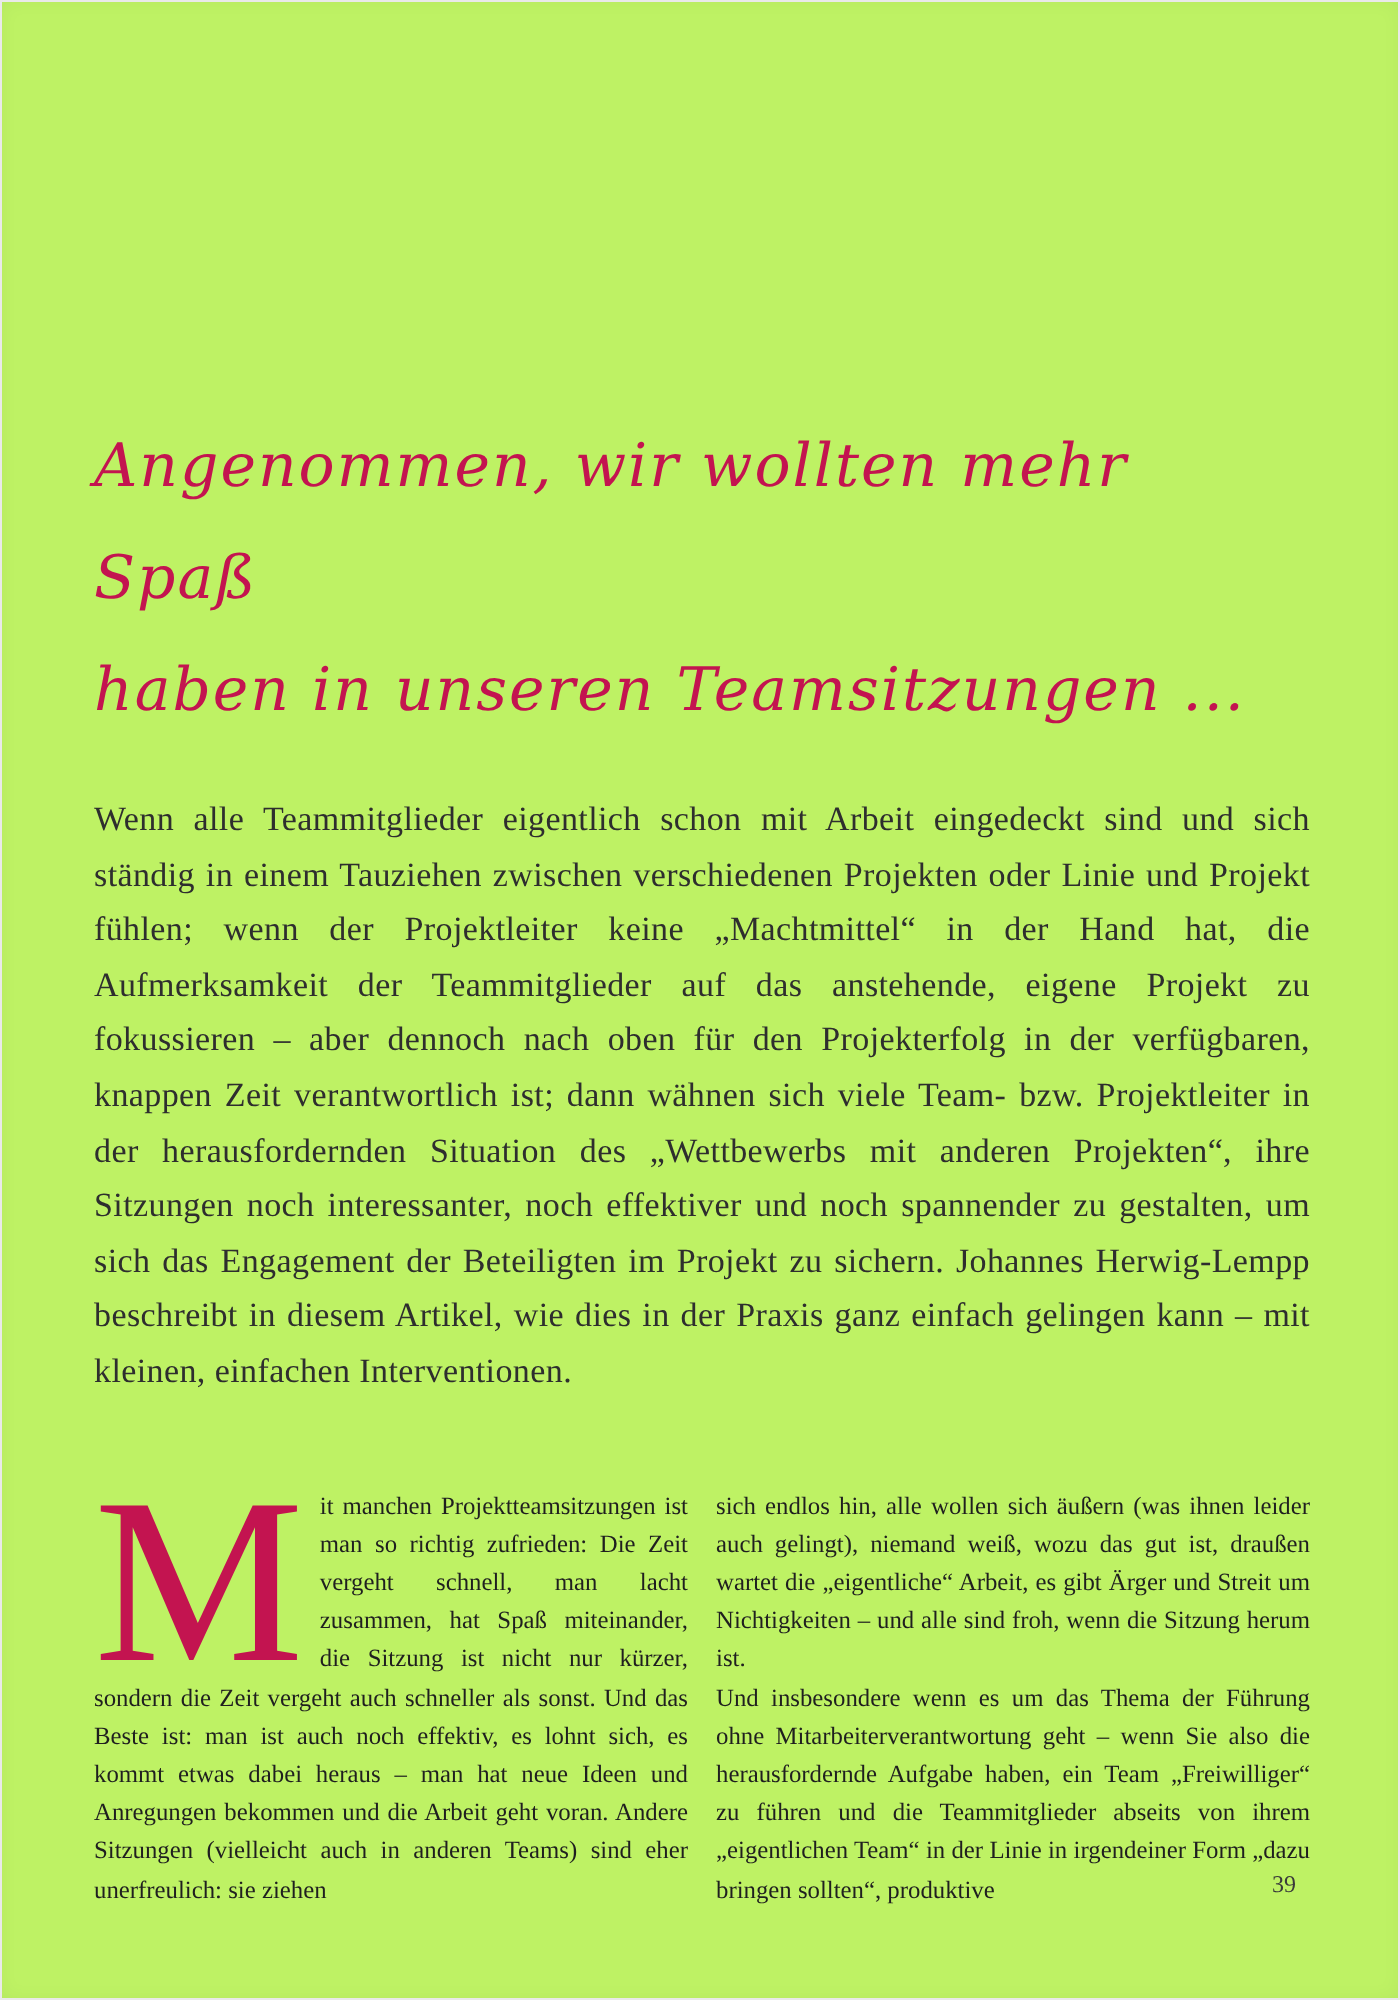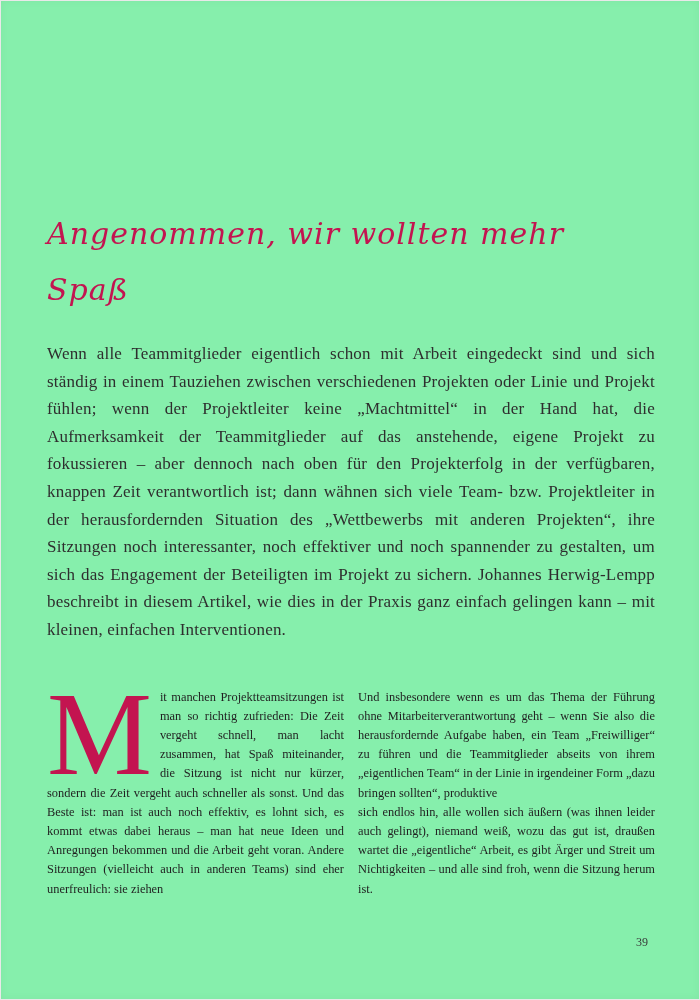--- a/index.html
+++ b/index.html
@@ -6,21 +6,21 @@
     margin: 0;
     padding: 0;
     background: #e8e8e8;
     font-family: "Liberation Serif", serif;
   }
   .page {
     position: relative;
     width: 700px;
     height: 1000px;
     margin: 0 auto;
-    background: #86efac;
+    background: #bef264;
     box-sizing: border-box;
     box-shadow: inset 0 0 0 1px #e9e9e9, inset 0 0 10px rgba(0,0,0,0.05);
     overflow: hidden;
   }
   .content {
     position: absolute;
     left: 47px;
     right: 45px;
     top: 0;
   }
@@ -73,30 +73,31 @@
   }
 </style>
 </head>
 <body>
 
 <div class="page">
   <div class="content">
 
     <h1 class="article-title">
       <span class="t-line">Angenommen, wir wollten mehr Spaß</span>
+      <span class="t-line">haben in unseren Teamsitzungen ...</span>
     </h1>
 
     <p class="intro">Wenn alle Teammitglieder eigentlich schon mit Arbeit eingedeckt sind und sich ständig in einem Tauziehen zwischen verschiedenen Projekten oder Linie und Projekt fühlen; wenn der Projektleiter keine „Machtmittel“ in der Hand hat, die Aufmerksamkeit der Teammitglieder auf das anstehende, eigene Projekt zu fokussieren – aber dennoch nach oben für den Projekterfolg in der verfügbaren, knappen Zeit verantwortlich ist; dann wähnen sich viele Team- bzw. Projektleiter in der herausfordernden Situation des „Wettbewerbs mit anderen Projekten“, ihre Sitzungen noch interessanter, noch effektiver und noch spannender zu gestalten, um sich das Engagement der Beteiligten im Projekt zu sichern. Johannes Herwig-Lempp beschreibt in diesem Artikel, wie dies in der Praxis ganz einfach gelingen kann – mit kleinen, einfachen Interventionen.</p>
 
     <div class="body-columns">
       <div class="col">
         <p><span class="dropcap">M</span><span>it manchen Projektteamsitzungen ist man so richtig zufrieden: Die Zeit vergeht schnell, man lacht zusammen, hat Spaß miteinander, die Sitzung ist nicht nur kürzer, sondern die Zeit vergeht auch schneller als sonst. Und das Beste ist: man ist auch noch effektiv, es lohnt sich, es kommt etwas dabei heraus – man hat neue Ideen und Anregungen bekommen und die Arbeit geht voran. Andere Sitzungen (vielleicht auch in anderen Teams) sind eher unerfreulich: sie ziehen</span></p>
       </div>
       <div class="col">
+        <p>sich endlos hin, alle wollen sich äußern (was ihnen leider auch gelingt), niemand weiß, wozu das gut ist, draußen wartet die „eigentliche“ Arbeit, es gibt Ärger und Streit um Nichtigkeiten – und alle sind froh, wenn die Sitzung herum ist.</p>
         <p>Und insbesondere wenn es um das Thema der Führung ohne Mitarbeiterverantwortung geht – wenn Sie also die herausfordernde Aufgabe haben, ein Team „Freiwilliger“ zu führen und die Teammitglieder abseits von ihrem „eigentlichen Team“ in der Linie in irgendeiner Form „dazu bringen sollten“, produktive</p>
-        <p>sich endlos hin, alle wollen sich äußern (was ihnen leider auch gelingt), niemand weiß, wozu das gut ist, draußen wartet die „eigentliche“ Arbeit, es gibt Ärger und Streit um Nichtigkeiten – und alle sind froh, wenn die Sitzung herum ist.</p>
       </div>
     </div>
 
   </div>
 
   <div class="page-number">39</div>
 </div>
 
 </body></html>

